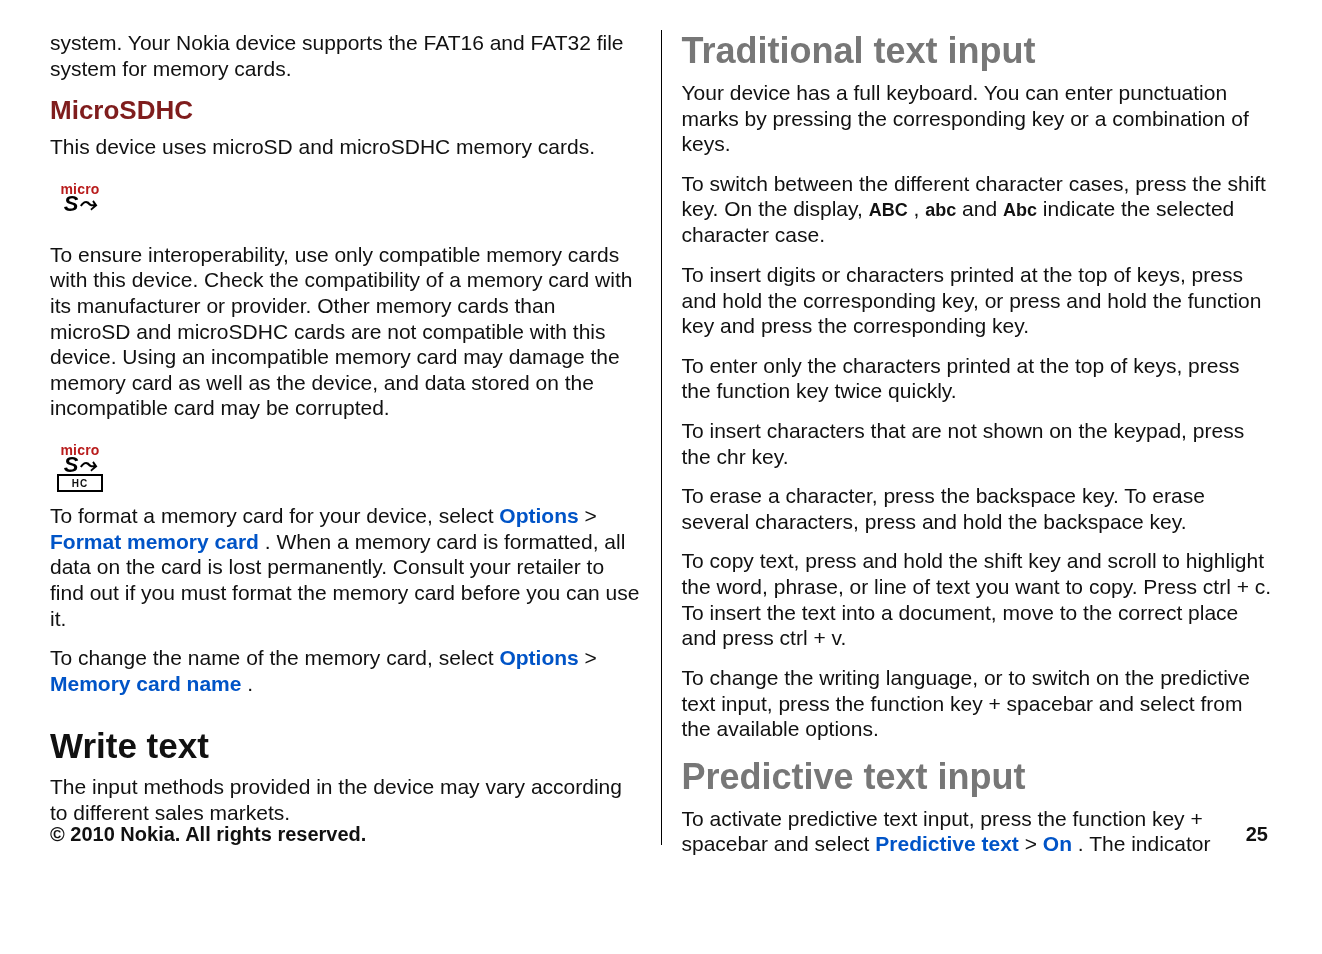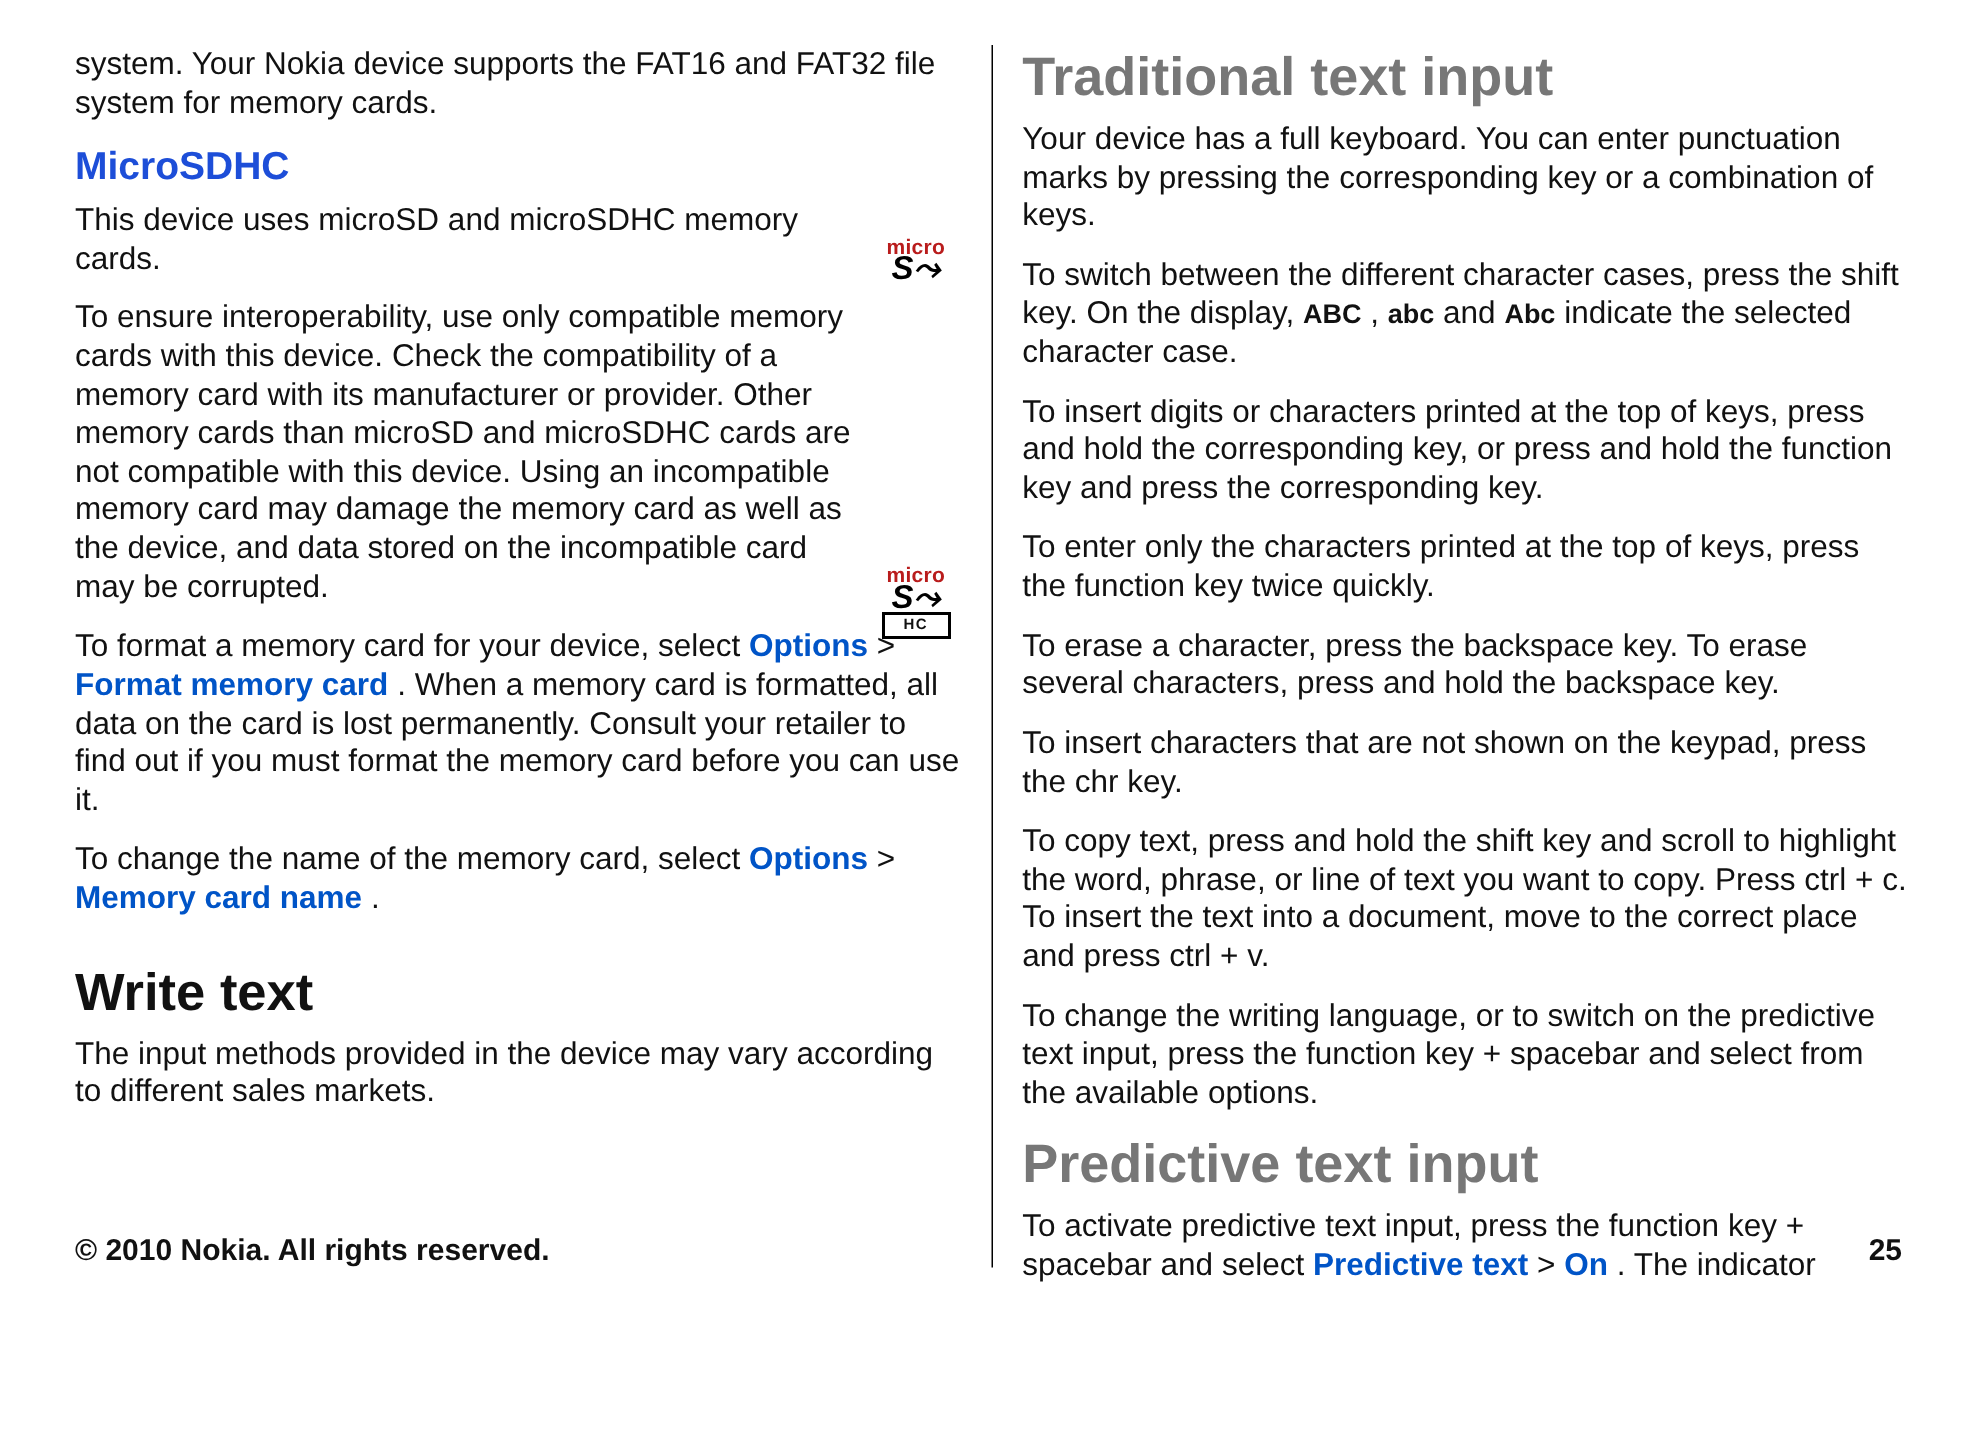--- a/index.html
+++ b/index.html
@@ -31,21 +31,21 @@
   p {
     margin: 0 0 14px 0;
     font-size: 21px;
     line-height: 1.22;
     font-weight: 500;
   }
   h3 {
     margin: 6px 0 8px 0;
     font-size: 26px;
     font-weight: 700;
-    color: #1d4ed8;
+    color: #7f1d1d;
   }
   h2 {
     margin: 10px 0 8px 0;
     font-size: 36px;
     font-weight: 700;
     color: #777;
   }
   h1 {
     margin: 30px 0 8px 0;
     font-size: 35px;
@@ -58,22 +58,23 @@
     left: 50px;
     right: 54px;
     bottom: 22px;
     display: flex;
     justify-content: space-between;
     font-size: 20px;
     font-weight: 700;
   }
   .float-icon {
     display: flex;
-    align-items: flex-end;
+    align-items: flex-start;
     gap: 8px;
+    flex-direction: column;
   }
   .float-icon .txt { flex: 1; }
   .icons-stack {
     display: flex;
     flex-direction: column;
     gap: 8px;
     width: 60px;
     flex: 0 0 60px;
   }
   
@@ -187,22 +188,22 @@
         <span class="inline-abc">ABC</span>
         <span>, </span>
         <span class="inline-abc">abc</span>
         <span> and </span>
         <span class="inline-abc">Abc</span>
         <span> indicate the selected character case.</span>
       </p>
 
       <p>To insert digits or characters printed at the top of keys, press and hold the corresponding key, or press and hold the function key and press the corresponding key.</p>
       <p>To enter only the characters printed at the top of keys, press the function key twice quickly.</p>
+      <p>To insert characters that are not shown on the keypad, press the chr key.</p>
       <p>To erase a character, press the backspace key. To erase several characters, press and hold the backspace key.</p>
-      <p>To insert characters that are not shown on the keypad, press the chr key.</p>
       <p>To copy text, press and hold the shift key and scroll to highlight the word, phrase, or line of text you want to copy. Press ctrl + c. To insert the text into a document, move to the correct place and press ctrl + v.</p>
       <p>To change the writing language, or to switch on the predictive text input, press the function key + spacebar and select from the available options.</p>
 
       <h2>Predictive text input</h2>
 
       <p class="composed-para">
         <span>To activate predictive text input, press the function key + spacebar and select </span>
         <span class="link">Predictive text</span>
         <span>  &gt;  </span>
         <span class="link">On</span>

